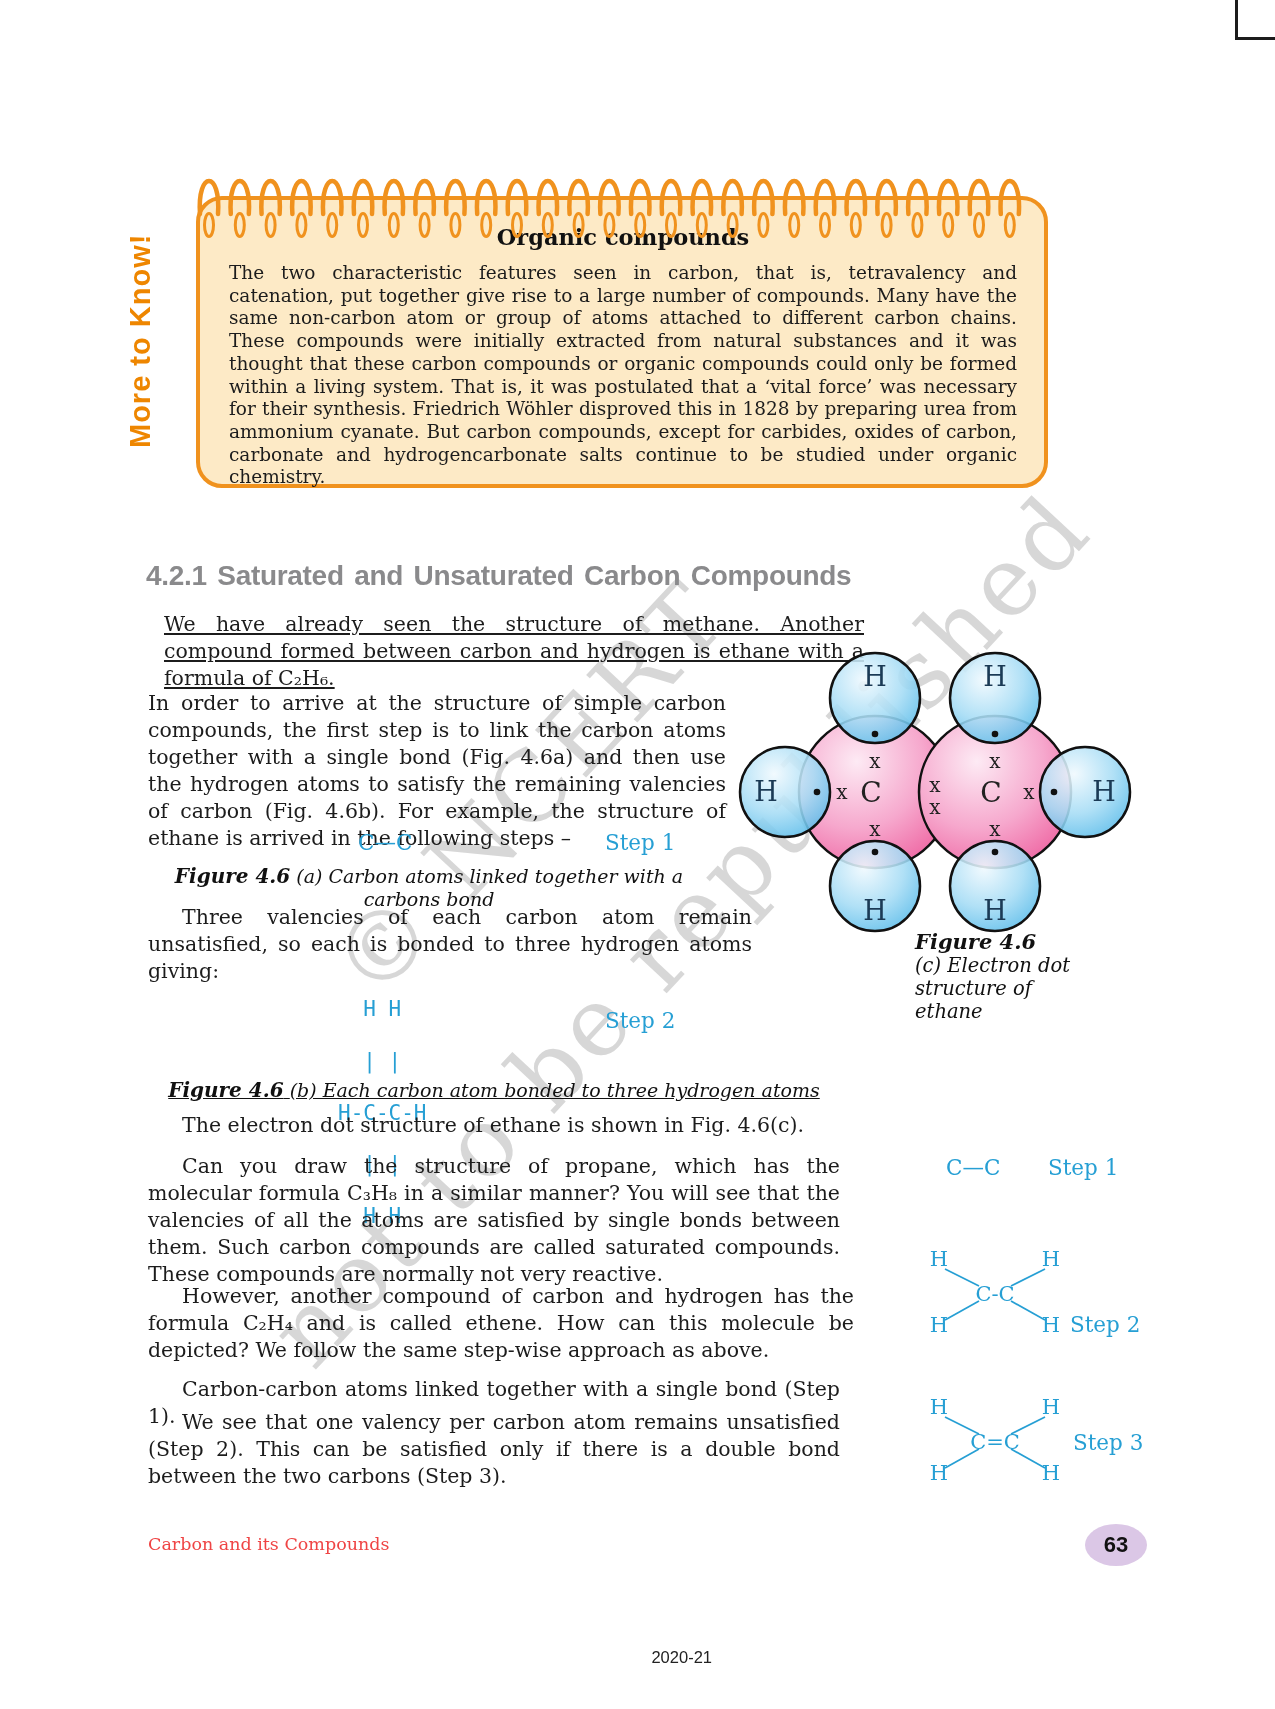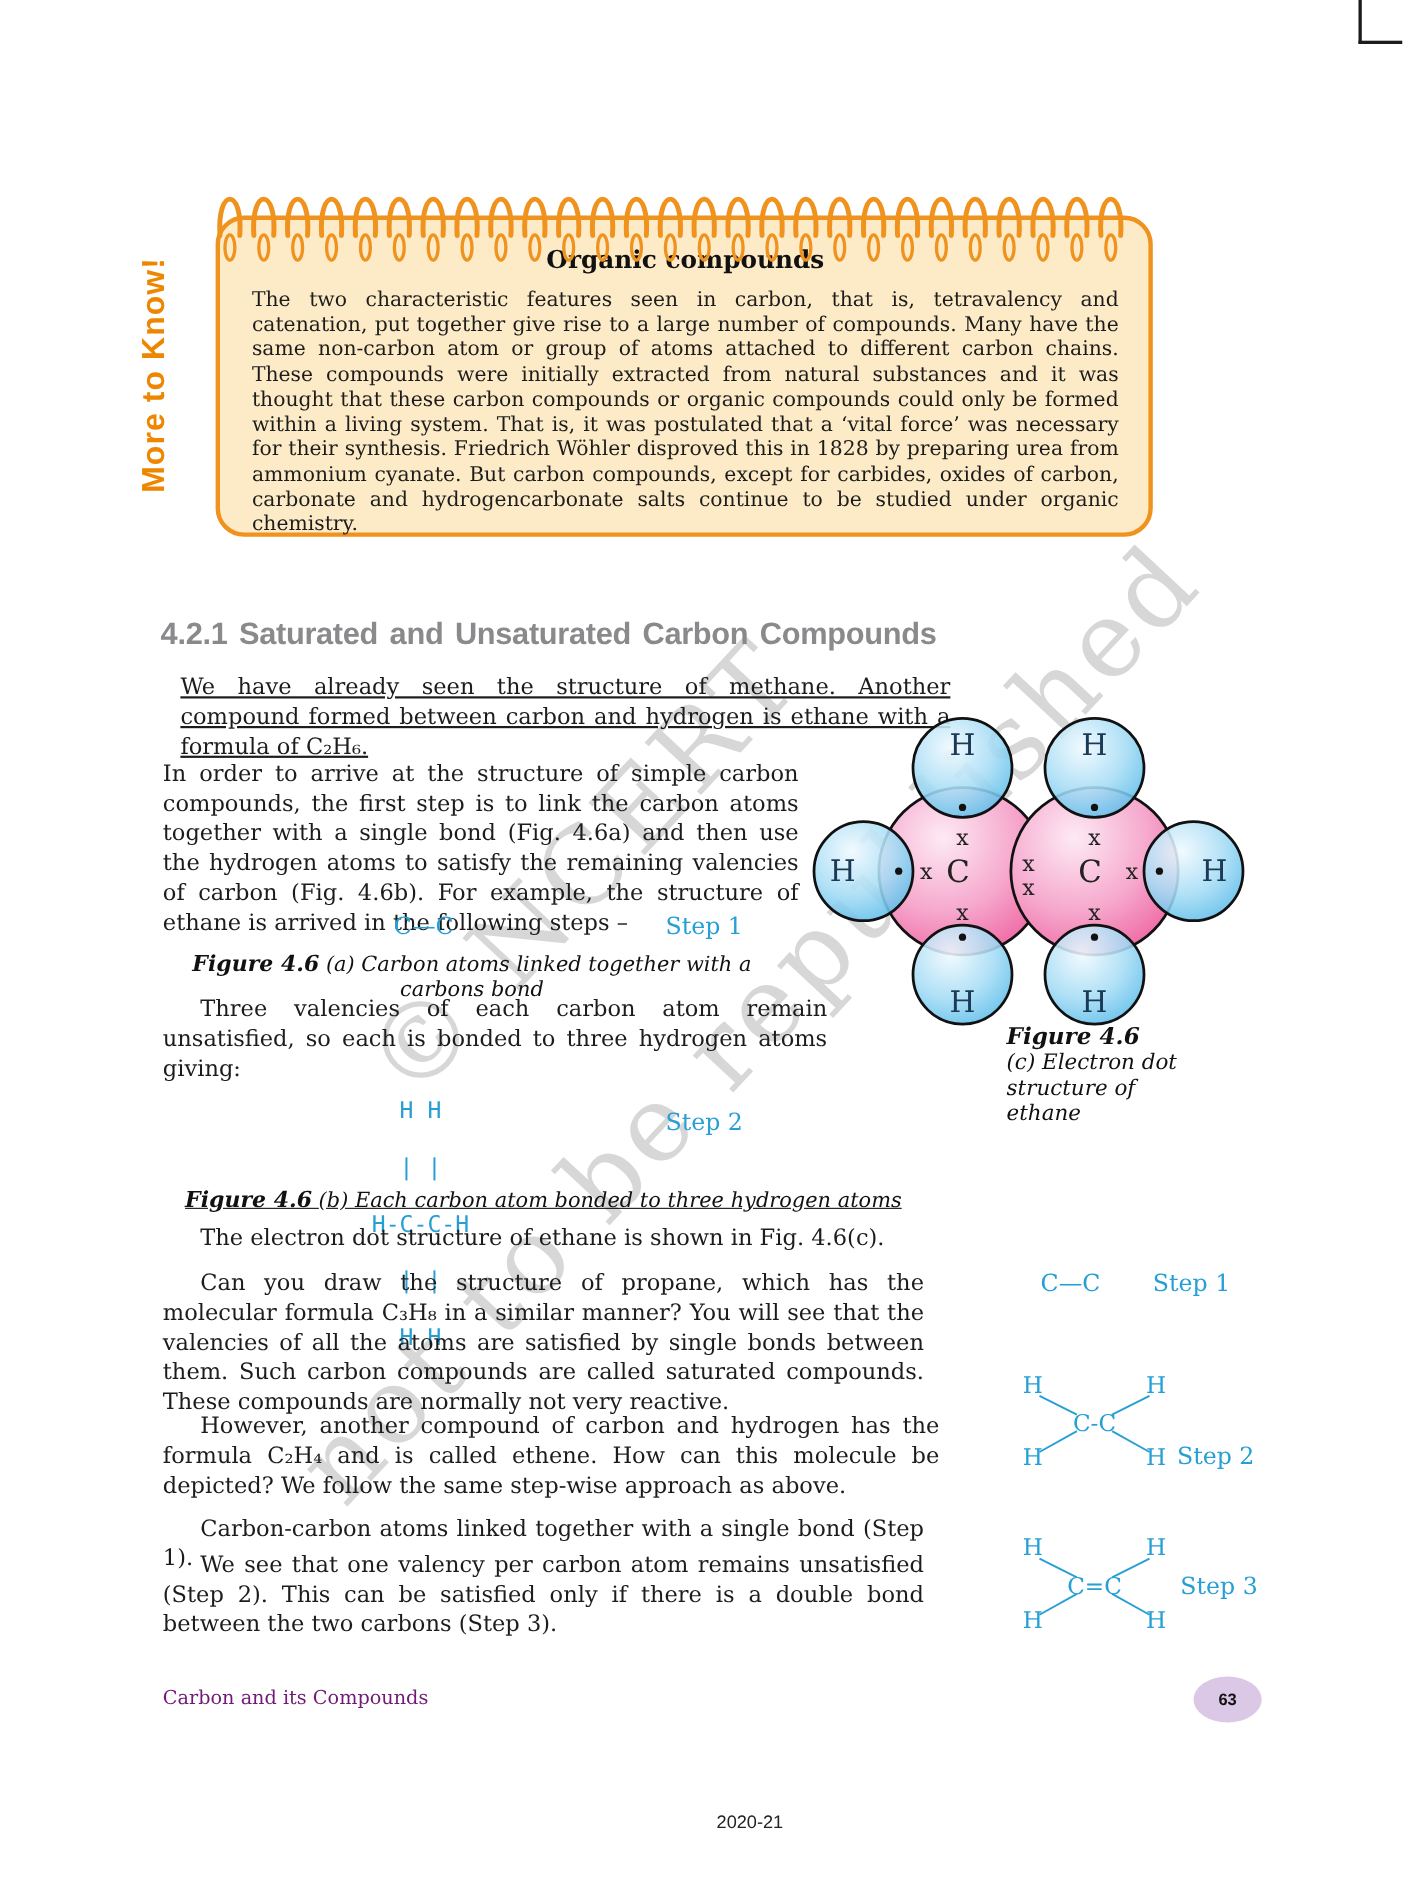--- a/index.html
+++ b/index.html
@@ -38,25 +38,25 @@
     text-align:center;z-index:2;}
   .cap-label{font-weight:bold;font-size:20px;}
   .formula{position:absolute;left:338px;top:967px;z-index:2;white-space:pre;
     font-family:"DejaVu Sans Mono",monospace;font-size:21px;line-height:17.2px;
     color:#269fd4;}
   .figc-caption{position:absolute;left:915px;top:930px;width:250px;z-index:2;
     font-size:19.5px;font-style:italic;color:#111;line-height:23px;}
   .figc-caption .cap-label{font-size:21px;}
   .chem-svg{position:absolute;z-index:2;}
   
-  .footer-left{position:absolute;left:148px;top:1534px;font-size:17.5px;color:#701a75;z-index:2;}
+  .footer-left{position:absolute;left:148px;top:1534px;font-size:17.5px;color:#ef4444;z-index:2;}
   .page-badge{position:absolute;left:1085px;top:1524px;width:62px;height:42px;
     background:#dbc7e6;border-radius:50%;display:flex;align-items:center;
     justify-content:center;z-index:2;
-    font-family:"Liberation Sans",sans-serif;font-weight:bold;font-size:15px;color:#111;}
+    font-family:"Liberation Sans",sans-serif;font-weight:bold;font-size:22px;color:#111;}
   .year{position:absolute;left:572px;top:1648px;width:140px;text-align:right;
     font-family:"Liberation Sans",sans-serif;font-size:16.5px;color:#222;z-index:2;}
 </style>
 </head>
 <body>
 
 <div>
 
   <div class="watermark">
     <div>© NCERT</div>

